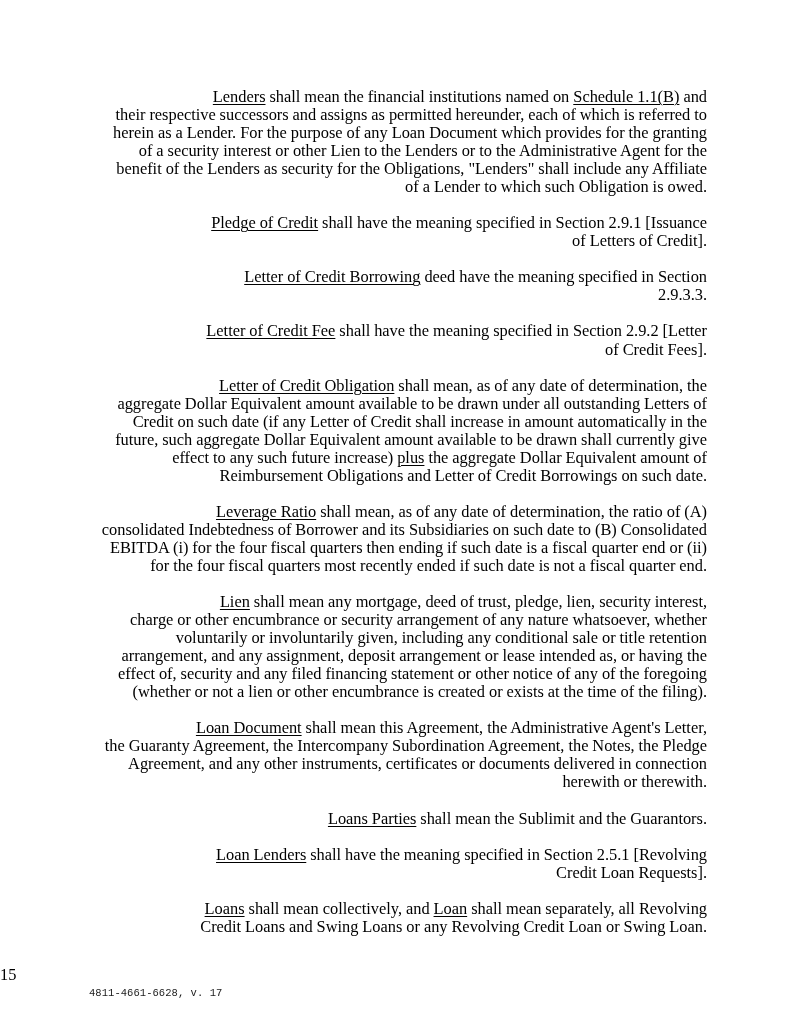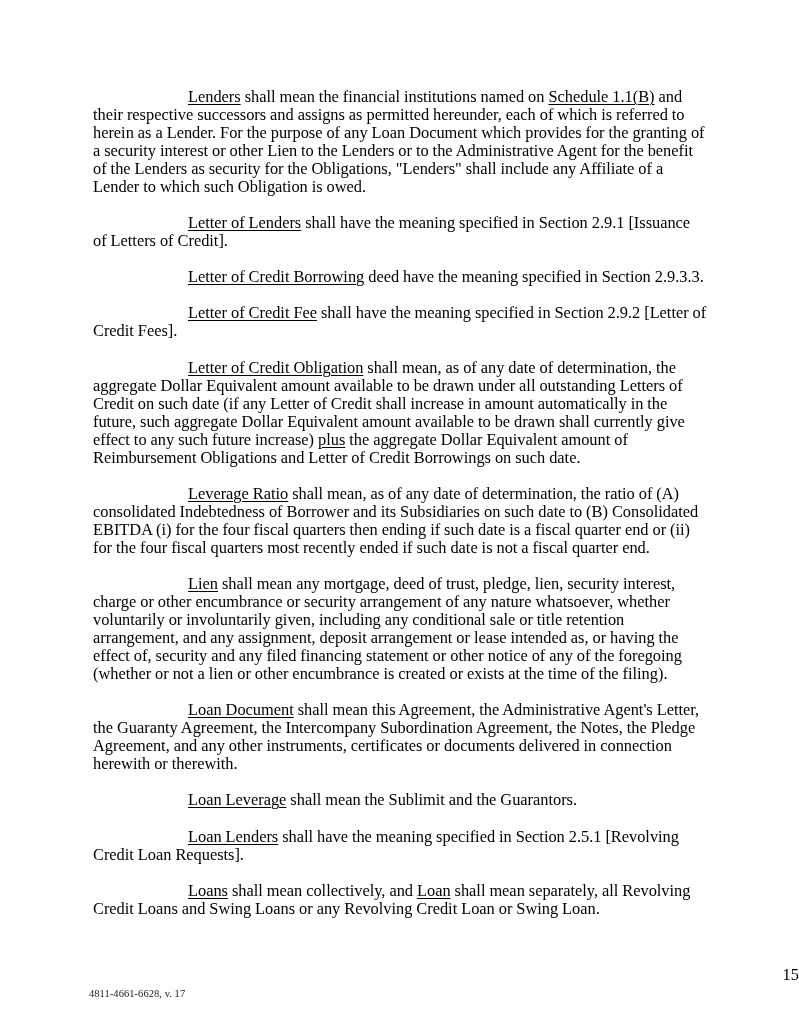--- a/index.html
+++ b/index.html
@@ -22,81 +22,81 @@
   }
   .content {
     position: absolute;
     left: 93px;
     top: 88px;
     width: 614px;
   }
   .para {
     font-size: 16.4px;
     line-height: 18.05px;
-    text-align: left;
+    text-align: right;
     text-indent: 95px;
-    margin: 0 0 18px 0;
+    margin: 0 0 18px 6px;
     letter-spacing: -0.02px;
     word-spacing: -0.1px;
     hyphens: none;
   }
   .para:last-child {
     margin-bottom: 0;
   }
   .term {
     text-decoration: underline;
     text-underline-offset: 1.5px;
     text-decoration-thickness: 1px;
   }
   .footer-page-number {
     position: absolute;
     left: 0;
     top: 966px;
     width: 799px;
-    text-align: right;
+    text-align: left;
     font-family: "Liberation Serif", "DejaVu Serif", serif;
     font-size: 16.4px;
     line-height: 18px;
   }
   .footer-docid {
     position: absolute;
     left: 89px;
     top: 987px;
-    font-family: Liberation Serif, serif;
+    font-family: Liberation Mono, monospace;
     font-size: 10.5px;
     line-height: 13px;
     color: #1a1a1a;
     letter-spacing: 0.05px;
   }
 </style>
 </head>
 <body>
 
 <div class="page">
 
   <div class="content">
 
     <p class="para"><span class="term">Lenders</span><span> shall mean the financial institutions named on </span><span class="term">Schedule 1.1(B)</span><span> and their respective successors and assigns as permitted hereunder, each of which is referred to herein as a Lender.  For the purpose of any Loan Document which provides for the granting of a security interest or other Lien to the Lenders or to the Administrative Agent for the benefit of the Lenders as security for the Obligations, "Lenders" shall include any Affiliate of a Lender to which such Obligation is owed.</span></p>
 
-    <p class="para"><span class="term">Letter of Lenders</span><span> shall have the meaning specified in Section 2.9.1 [Issuance of Letters of Credit].</span></p>
+    <p class="para"><span class="term">Pledge of Credit</span><span> shall have the meaning specified in Section 2.9.1 [Issuance of Letters of Credit].</span></p>
 
     <p class="para"><span class="term">Letter of Credit Borrowing</span><span> deed have the meaning specified in Section 2.9.3.3.</span></p>
 
     <p class="para"><span class="term">Letter of Credit Fee</span><span> shall have the meaning specified in Section 2.9.2 [Letter of Credit Fees].</span></p>
 
     <p class="para"><span class="term">Letter of Credit Obligation</span><span> shall mean, as of any date of determination, the aggregate Dollar Equivalent amount available to be drawn under all outstanding Letters of Credit on such date (if any Letter of Credit shall increase in amount automatically in the future, such aggregate Dollar Equivalent amount available to be drawn shall currently give effect to any such future increase) </span><span class="term">plus</span><span> the aggregate Dollar Equivalent amount of Reimbursement Obligations and Letter of Credit Borrowings on such date.</span></p>
 
 
     <p class="para"><span class="term">Leverage Ratio</span><span> shall mean, as of any date of determination, the ratio of (A) consolidated Indebtedness of Borrower and its Subsidiaries on such date to (B) Consolidated EBITDA (i) for the four fiscal quarters then ending if such date is a fiscal quarter end or (ii) for the four fiscal quarters most recently ended if such date is not a fiscal quarter end.</span></p>
 
     <p class="para"><span class="term">Lien</span><span> shall mean any mortgage, deed of trust, pledge, lien, security interest, charge or other encumbrance or security arrangement of any nature whatsoever, whether voluntarily or involuntarily given, including any conditional sale or title retention arrangement, and any assignment, deposit arrangement or lease intended as, or having the effect of, security and any filed financing statement or other notice of any of the foregoing (whether or not a lien or other encumbrance is created or exists at the time of the filing).</span></p>
 
     <p class="para"><span class="term">Loan Document</span><span> shall mean this Agreement, the Administrative Agent's Letter, the Guaranty Agreement, the Intercompany Subordination Agreement, the Notes, the Pledge Agreement, and any other instruments, certificates or documents delivered in connection herewith or therewith.</span></p>
 
-    <p class="para"><span class="term">Loan Leverage</span><span> shall mean the Sublimit and the Guarantors.</span></p>
+    <p class="para"><span class="term">Loans Parties</span><span> shall mean the Sublimit and the Guarantors.</span></p>
 
     <p class="para"><span class="term">Loan Lenders</span><span> shall have the meaning specified in Section 2.5.1 [Revolving Credit Loan Requests].</span></p>
 
     <p class="para"><span class="term">Loans</span><span> shall mean collectively, and </span><span class="term">Loan</span><span> shall mean separately, all Revolving Credit Loans and Swing Loans or any Revolving Credit Loan or Swing Loan.</span></p>
 
   </div>
 
   <div class="footer-page-number">15</div>
 
   <div class="footer-docid">4811-4661-6628, v. 17</div>

